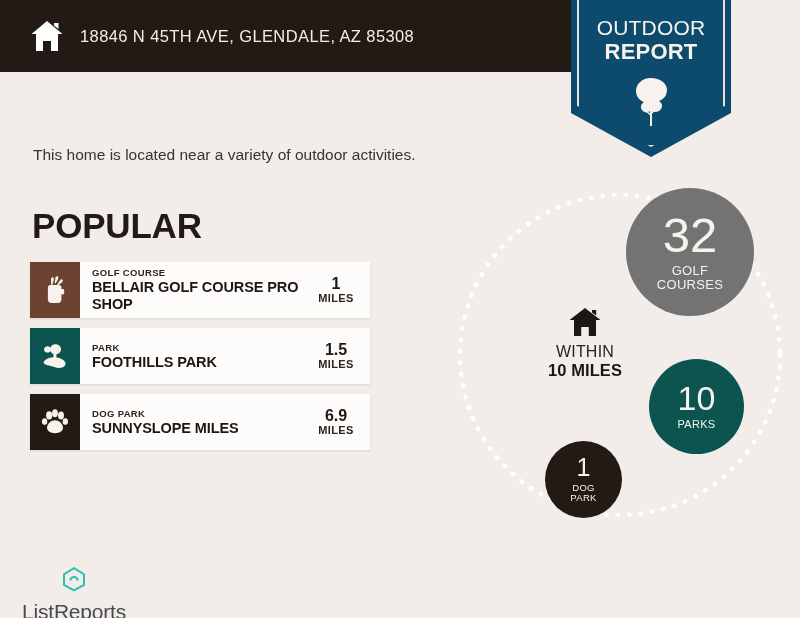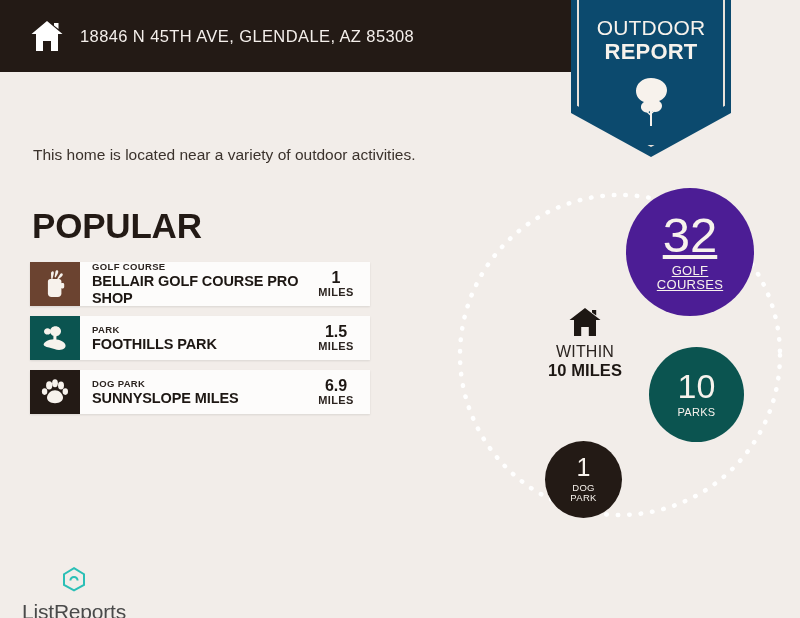--- a/index.html
+++ b/index.html
@@ -64,21 +64,21 @@
   }
   .h2{
     position:absolute;left:32px;top:208px;
     font-size:35px;font-weight:700;letter-spacing:-.2px;color:#231a15;
     margin:0;line-height:1;
   }
 
   
   .list{position:absolute;left:30px;top:262px;width:340px;}
   .row{
-    position:relative;display:flex;align-items:stretch;height:44px;
+    position:relative;display:flex;align-items:stretch;height:56px;
     background:#fdfcfb;margin-bottom:10px;
     box-shadow:0 1px 2px rgba(0,0,0,.10);
   }
   .row-icon{
     width:50px;min-width:50px;display:flex;align-items:center;justify-content:center;
   }
   .ic-golf{background:#6b4330;}
   .ic-park{background:#0b5450;}
   .ic-dog{background:#231a15;}
   .row-mid{flex:1;display:flex;flex-direction:column;justify-content:center;padding-left:12px;}
@@ -97,27 +97,27 @@
 
   .bubble{
     position:absolute;border-radius:50%;
     display:flex;flex-direction:column;align-items:center;justify-content:center;
     color:#f7f2ec;text-align:center;
   }
   .bub-num{font-weight:400;line-height:.95;}
   .bub-lbl{font-weight:400;line-height:1.08;}
 
   .b-golf{
-    left:196px;top:13px;width:128px;height:128px;background:#4c1d95;text-decoration:underline;
+    left:196px;top:13px;width:128px;height:128px;background:#737373;
   }
   .b-golf .bub-num{font-size:49px;}
   .b-golf .bub-lbl{font-size:13px;letter-spacing:.3px;margin-top:5px;}
 
   .b-parks{
-    left:219px;top:172px;width:95px;height:95px;background:#0b5450;
+    left:219px;top:184px;width:95px;height:95px;background:#0b5450;
   }
   .b-parks .bub-num{font-size:34px;}
   .b-parks .bub-lbl{font-size:11px;letter-spacing:.3px;margin-top:4px;}
 
   .b-dog{
     left:115px;top:266px;width:77px;height:77px;background:#231a15;
   }
   .b-dog .bub-num{font-size:25px;}
   .b-dog .bub-lbl{font-size:9.5px;letter-spacing:.3px;margin-top:3px;}
 

